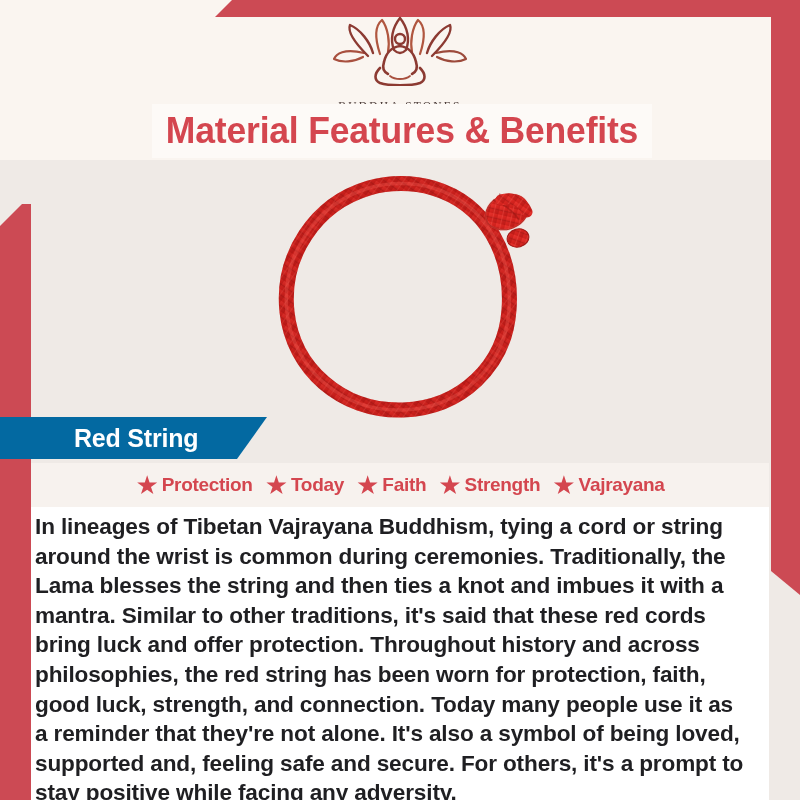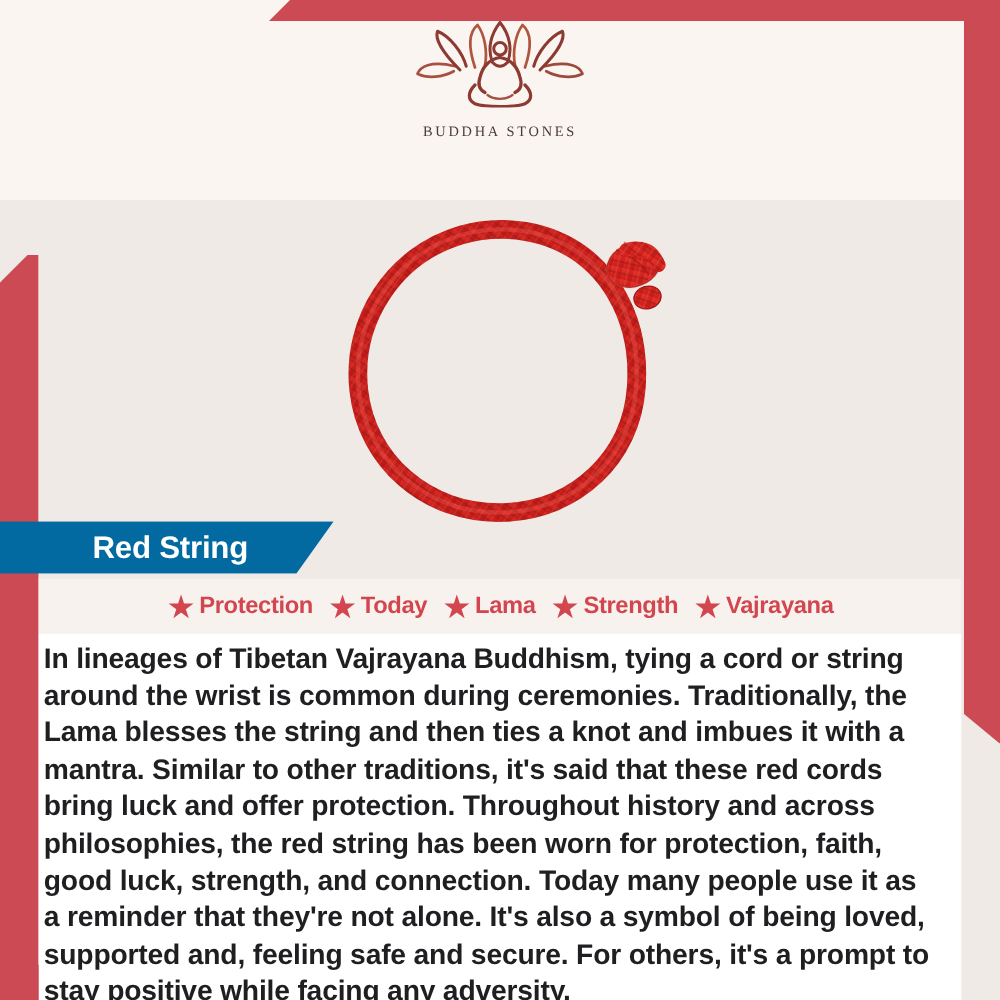--- a/index.html
+++ b/index.html
@@ -228,20 +228,23 @@
         <path d="M70 32 C78 33 84 39 86 48 C88 54 86 58 82 60" stroke="#8c3a32" stroke-width="2.6"></path>
 
         <path d="M50 54 C44 60 44 66 50 69 C58 72 82 72 90 69 C96 66 96 60 90 54" stroke="#8c3a32" stroke-width="2.6"></path>
 
         <path d="M60 62 C65 66 75 66 80 62" stroke="#a8503f" stroke-width="1.8"></path>
       </g>
     </svg>
     <span class="logo-word">BUDDHA STONES</span>
   </div>
 
+  <div class="title-plate">
+    <span class="title-text">Material Features &amp; Benefits</span>
+  </div>
 
   <div class="product-area">
     <svg class="bracelet-svg" width="330" height="262" viewBox="0 0 330 262">
       <defs>
         <linearGradient id="cordg" x1="0" y1="0" x2="1" y2="1">
           <stop offset="0%" stop-color="#e8352f"></stop>
           <stop offset="45%" stop-color="#d5241f"></stop>
           <stop offset="100%" stop-color="#b81a17"></stop>
         </linearGradient>
         <pattern id="braid" width="9" height="9" patternUnits="userSpaceOnUse" patternTransform="rotate(35)">
@@ -293,21 +296,21 @@
     <div class="benefit">
       <span class="star">★</span>
       <span class="bname">Protection</span>
     </div>
     <div class="benefit">
       <span class="star">★</span>
       <span class="bname">Today</span>
     </div>
     <div class="benefit">
       <span class="star">★</span>
-      <span class="bname">Lama</span>
+      <span class="bname">Faith</span>
     </div>
     <div class="benefit">
       <span class="star">★</span>
       <span class="bname">Strength</span>
     </div>
     <div class="benefit">
       <span class="star">★</span>
       <span class="bname">Vajrayana</span>
     </div>
   </div>

